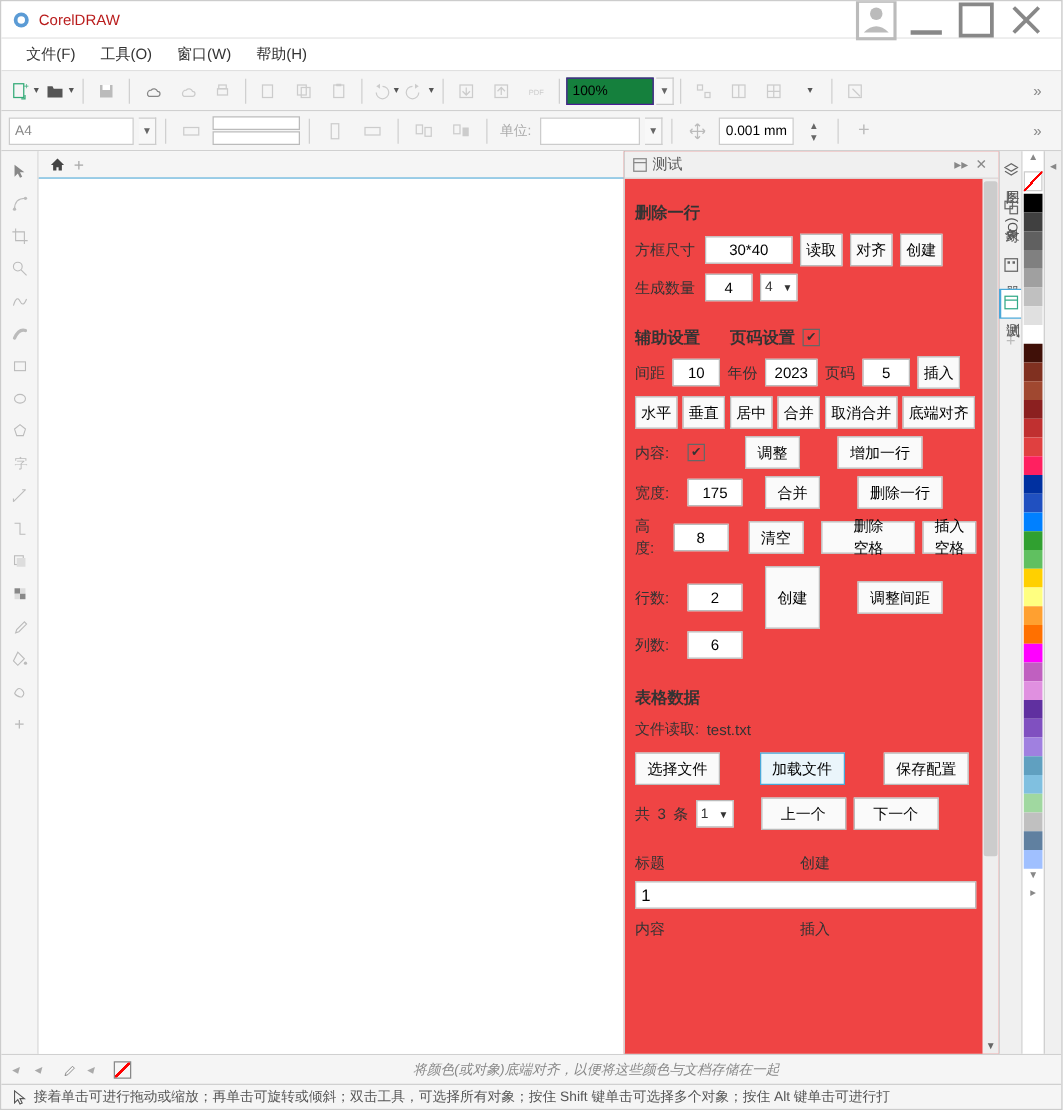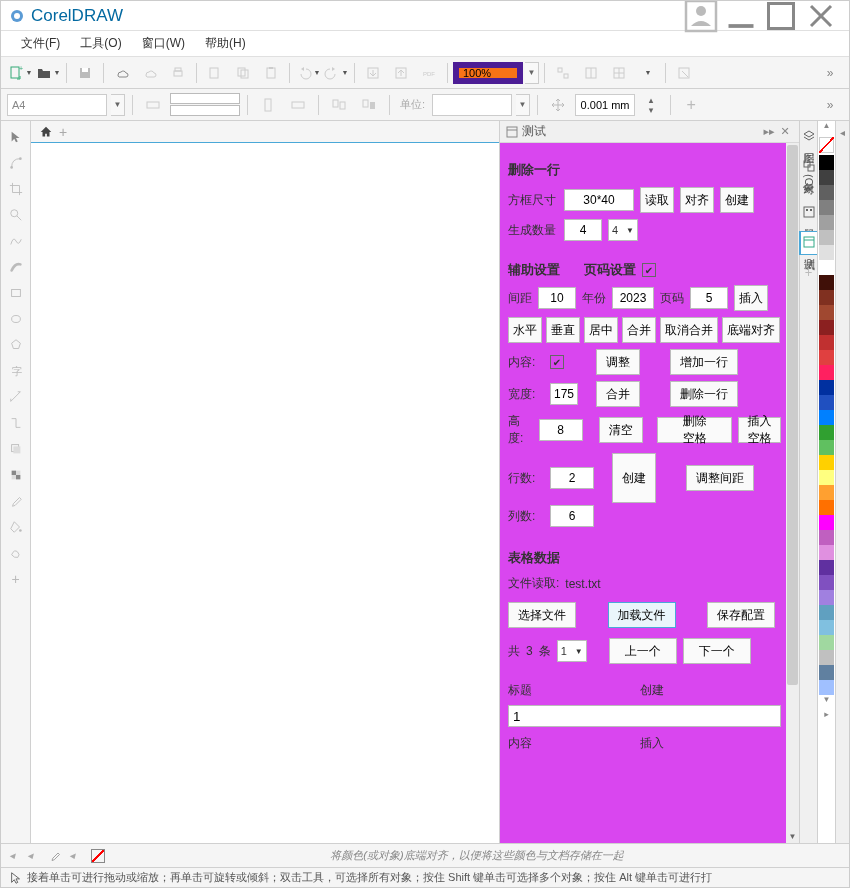--- a/index.html
+++ b/index.html
@@ -1,42 +1,42 @@
 <!DOCTYPE html>
 <html><head>
 <meta charset="utf-8">
 <style>
 * { box-sizing: border-box; margin: 0; padding: 0; }
 body { font-family: "Microsoft YaHei", "SimSun", Arial, sans-serif; font-size: 12px; background: #f0f0f0; width: 850px; height: 888px; overflow: hidden; position: relative; border: 1px solid #ccc; }
 .titlebar { height: 30px; background: #fff; display: flex; align-items: center; padding: 0 8px; border-bottom: 1px solid #e0e0e0; }
 .titlebar .logo { width: 16px; height: 16px; margin-right: 6px; }
-.titlebar .title { color: #0369a1; font-size: 17px; flex: 1; }
+.titlebar .title { color: #b91c1c; font-size: 12px; flex: 1; }
 .titlebar .winbtn { width: 40px; height: 28px; display: flex; align-items: center; justify-content: center; color: #888; font-size: 14px; }
 .menubar { height: 26px; background: #fff; display: flex; align-items: center; padding: 0 10px; border-bottom: 1px solid #e0e0e0; }
 .menubar .mitem { padding: 0 10px; color: #333; font-size: 12px; }
 .toolbar1 { height: 32px; background: #f5f5f5; display: flex; align-items: center; padding: 0 6px; border-bottom: 1px solid #d0d0d0; gap: 2px; }
 .toolbar2 { height: 32px; background: #f5f5f5; display: flex; align-items: center; padding: 0 6px; border-bottom: 1px solid #d0d0d0; gap: 4px; }
 .tbtn { width: 26px; height: 26px; display: flex; align-items: center; justify-content: center; color: #888; position: relative; }
 .tbtn svg { width: 16px; height: 16px; }
 .tsep { width: 1px; height: 20px; background: #d0d0d0; margin: 0 3px; }
-.zoom-box { width: 70px; height: 22px; border: 6px solid #4c1d95; background: #f97316; display: flex; align-items: center; padding: 0 4px; font-size: 11px; }
+.zoom-box { width: 70px; height: 22px; border: 1px solid #4c1d95; background: #15803d; display: flex; align-items: center; padding: 0 4px; font-size: 11px; }
 .zoom-dd { width: 14px; height: 22px; border: 1px solid #ccc; border-left: none; background: #f8f8f8; display: flex; align-items: center; justify-content: center; font-size: 8px; color: #666; }
 .page-box { width: 100px; height: 22px; border: 1px solid #ccc; background: #fff; display: flex; align-items: center; padding: 0 4px; font-size: 11px; color: #888; }
 .unit-lbl { color: #aaa; font-size: 11px; margin: 0 3px; }
 .unit-box { width: 60px; height: 22px; border: 1px solid #ccc; background: #fff; display: flex; align-items: center; justify-content: center; font-size: 11px; }
 .main-area { display: flex; height: calc(100% - 30px - 26px - 32px - 32px - 24px - 20px); }
 .left-tools { width: 30px; background: #f5f5f5; border-right: 1px solid #d0d0d0; display: flex; flex-direction: column; align-items: center; padding-top: 4px; gap: 2px; }
 .ltool { width: 24px; height: 24px; display: flex; align-items: center; justify-content: center; color: #888; }
 .ltool svg { width: 14px; height: 14px; }
 .canvas-wrap { flex: 1; background: #fff; position: relative; display: flex; flex-direction: column; }
 .canvas-tabs { height: 22px; background: #f5f5f5; border-bottom: 1px solid #4aa8d8; display: flex; align-items: center; padding: 0 6px; gap: 4px; }
 .canvas-tab-home { width: 18px; height: 18px; display: flex; align-items: center; justify-content: center; }
 .canvas-tab-add { width: 16px; height: 16px; color: #aaa; font-size: 14px; }
 .canvas-body { flex: 1; background: #fff; }
-.docker { width: 300px; background: #d946ef; border-left: 1px solid #d0d0d0; display: flex; flex-direction: column; position: relative; }
+.docker { width: 300px; background: #ef4444; border-left: 1px solid #d0d0d0; display: flex; flex-direction: column; position: relative; }
 .docker-hdr { height: 22px; background: #f0f0f0; border-bottom: 1px solid #d8d8d8; display: flex; align-items: center; padding: 0 6px; font-size: 12px; color: #555; }
 .docker-hdr .spacer { flex: 1; }
 .docker-hdr .dbtn { width: 16px; height: 16px; color: #888; font-size: 11px; display: flex; align-items: center; justify-content: center; }
 .docker-body { flex: 1; padding: 10px 8px; overflow-y: hidden; position: relative; }
 .docker-scrolltrack { position: absolute; right: 0; top: 22px; bottom: 0; width: 13px; background: #eee; }
 .docker-scrollthumb { position: absolute; left: 1px; right: 1px; top: 2px; height: 540px; background: #ccc; border-radius: 2px; }
 .docker-scroll-up,.docker-scroll-down { position: absolute; left: 0; right: 0; height: 13px; display: flex; align-items: center; justify-content: center; font-size: 8px; color: #666; }
 .docker-scroll-up { top: 0; } .docker-scroll-down { bottom: 0; }
 .sec-title { font-size: 13px; font-weight: bold; color: #333; margin: 8px 0; }
 .frow { display: flex; align-items: center; gap: 6px; margin: 6px 0; font-size: 12px; color: #333; }
@@ -468,21 +468,21 @@
       <div class="frow">
         <span class="flabel" style="width:36px">内容:</span>
         <span class="chk">✔</span>
         <span style="width:20px"></span>
         <button class="btn btn-mid">调整</button>
         <span style="width:18px"></span>
         <button class="btn btn-wide">增加一行</button>
       </div>
       <div class="frow">
         <span class="flabel" style="width:36px">宽度:</span>
-        <input class="input-s" style="width: 28px;" value="175">
+        <input class="input-s" style="width: 44px;" value="175">
         <span style="width:6px"></span>
         <button class="btn btn-mid">合并</button>
         <span style="width:18px"></span>
         <button class="btn btn-wide">删除一行</button>
       </div>
       <div class="frow">
         <span class="flabel" style="width:36px">高度:</span>
         <input class="input-s" style="width: 44px;" value="8">
         <span style="width:6px"></span>
         <button class="btn btn-mid">清空</button>

